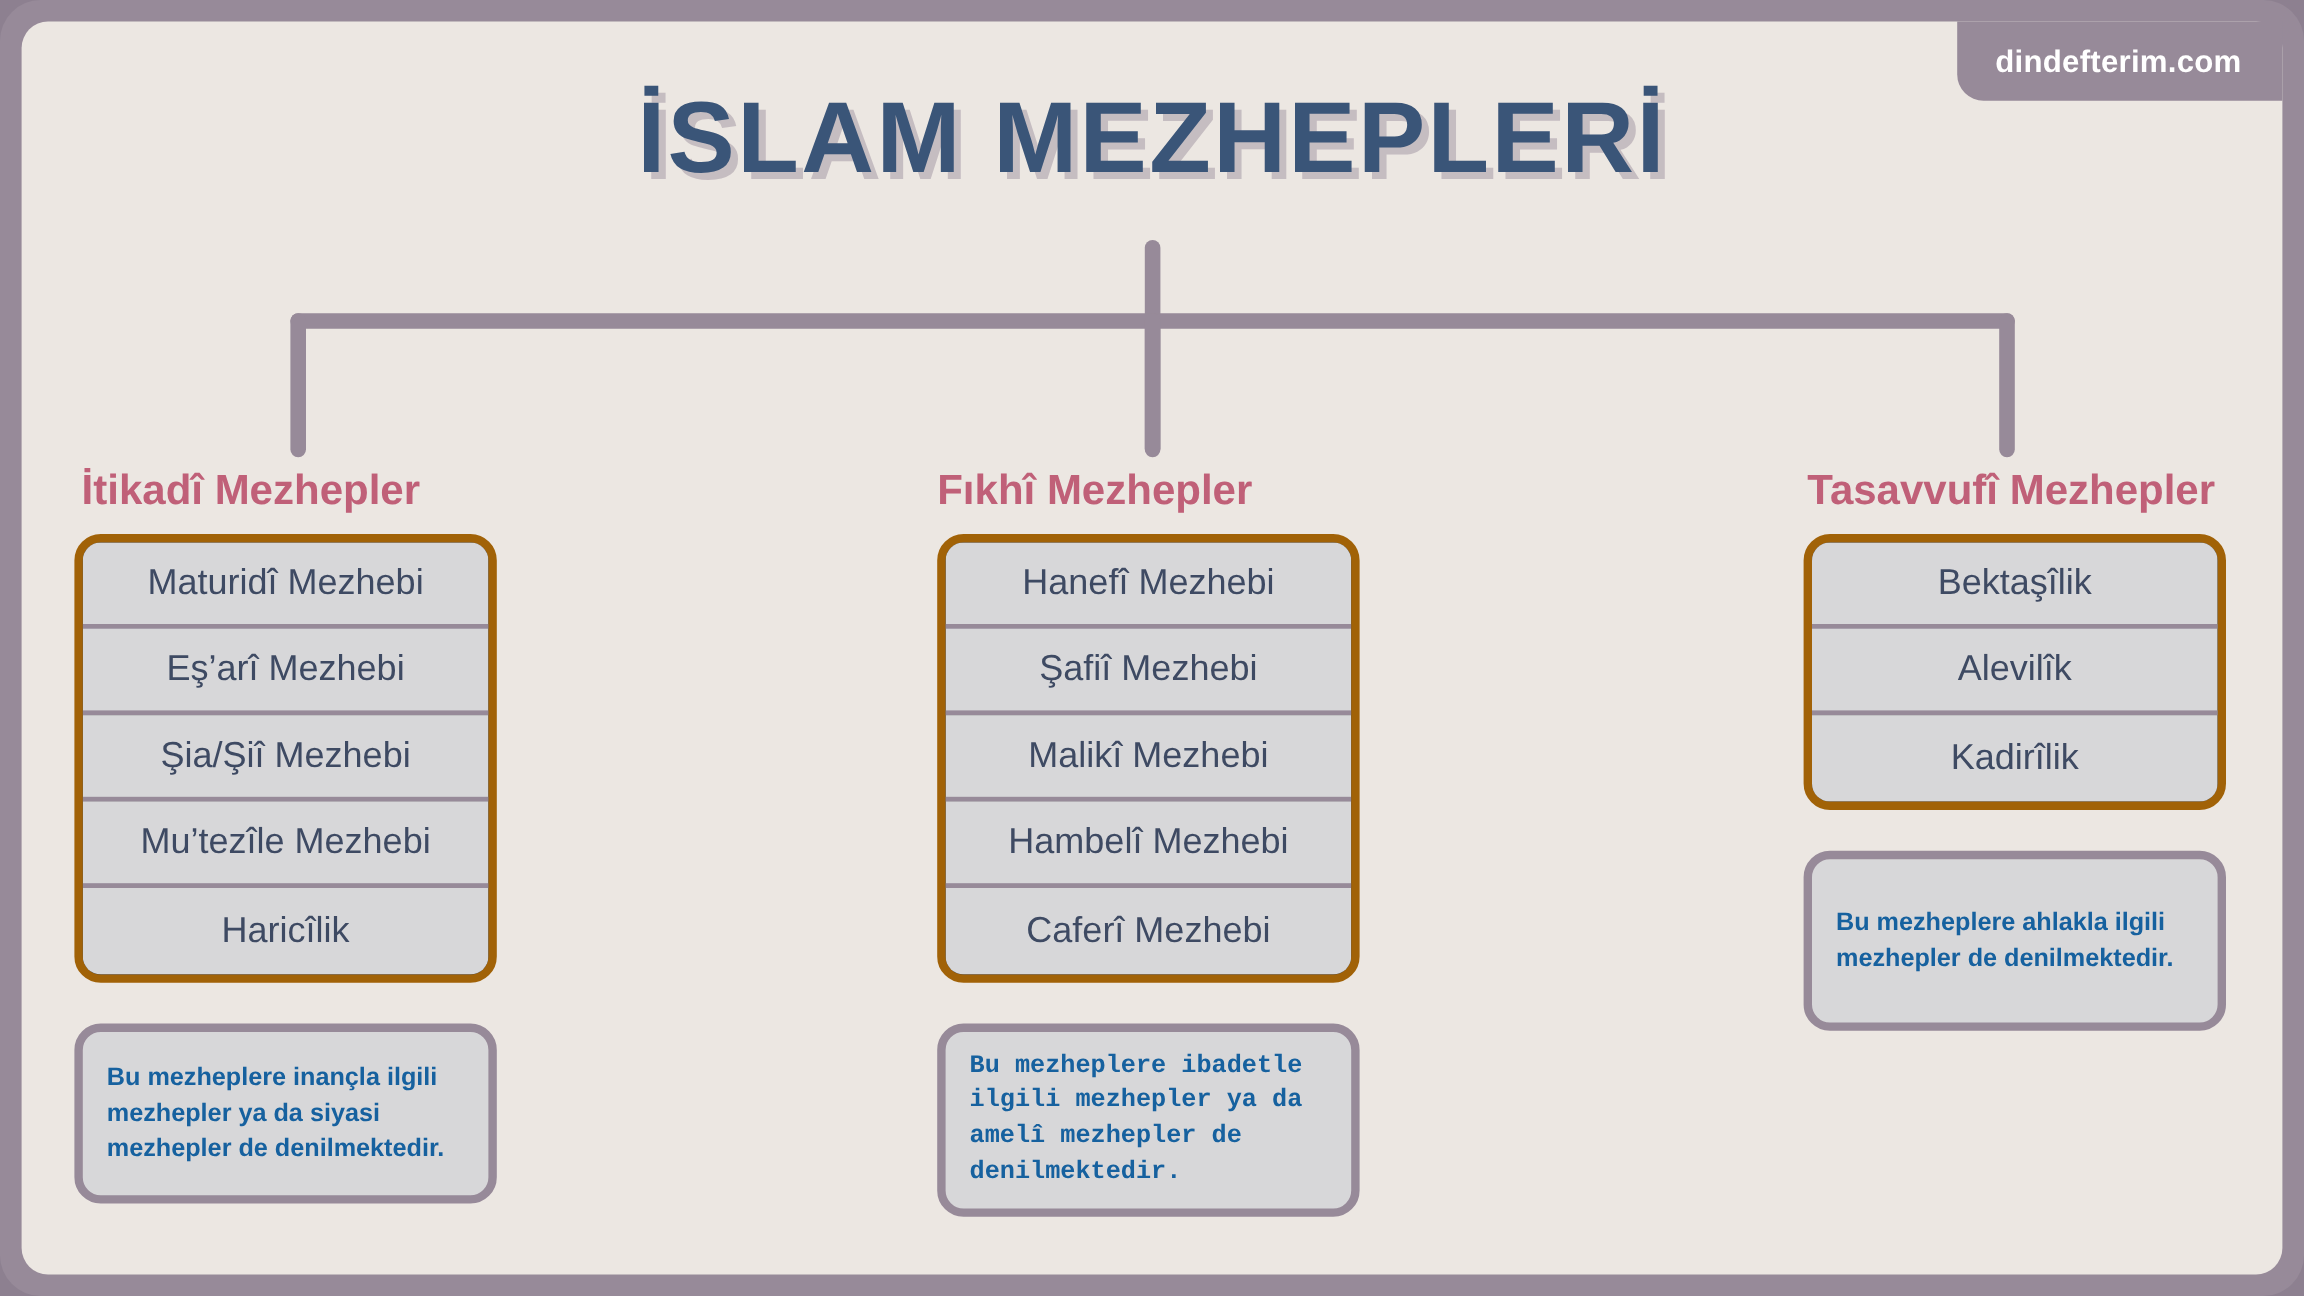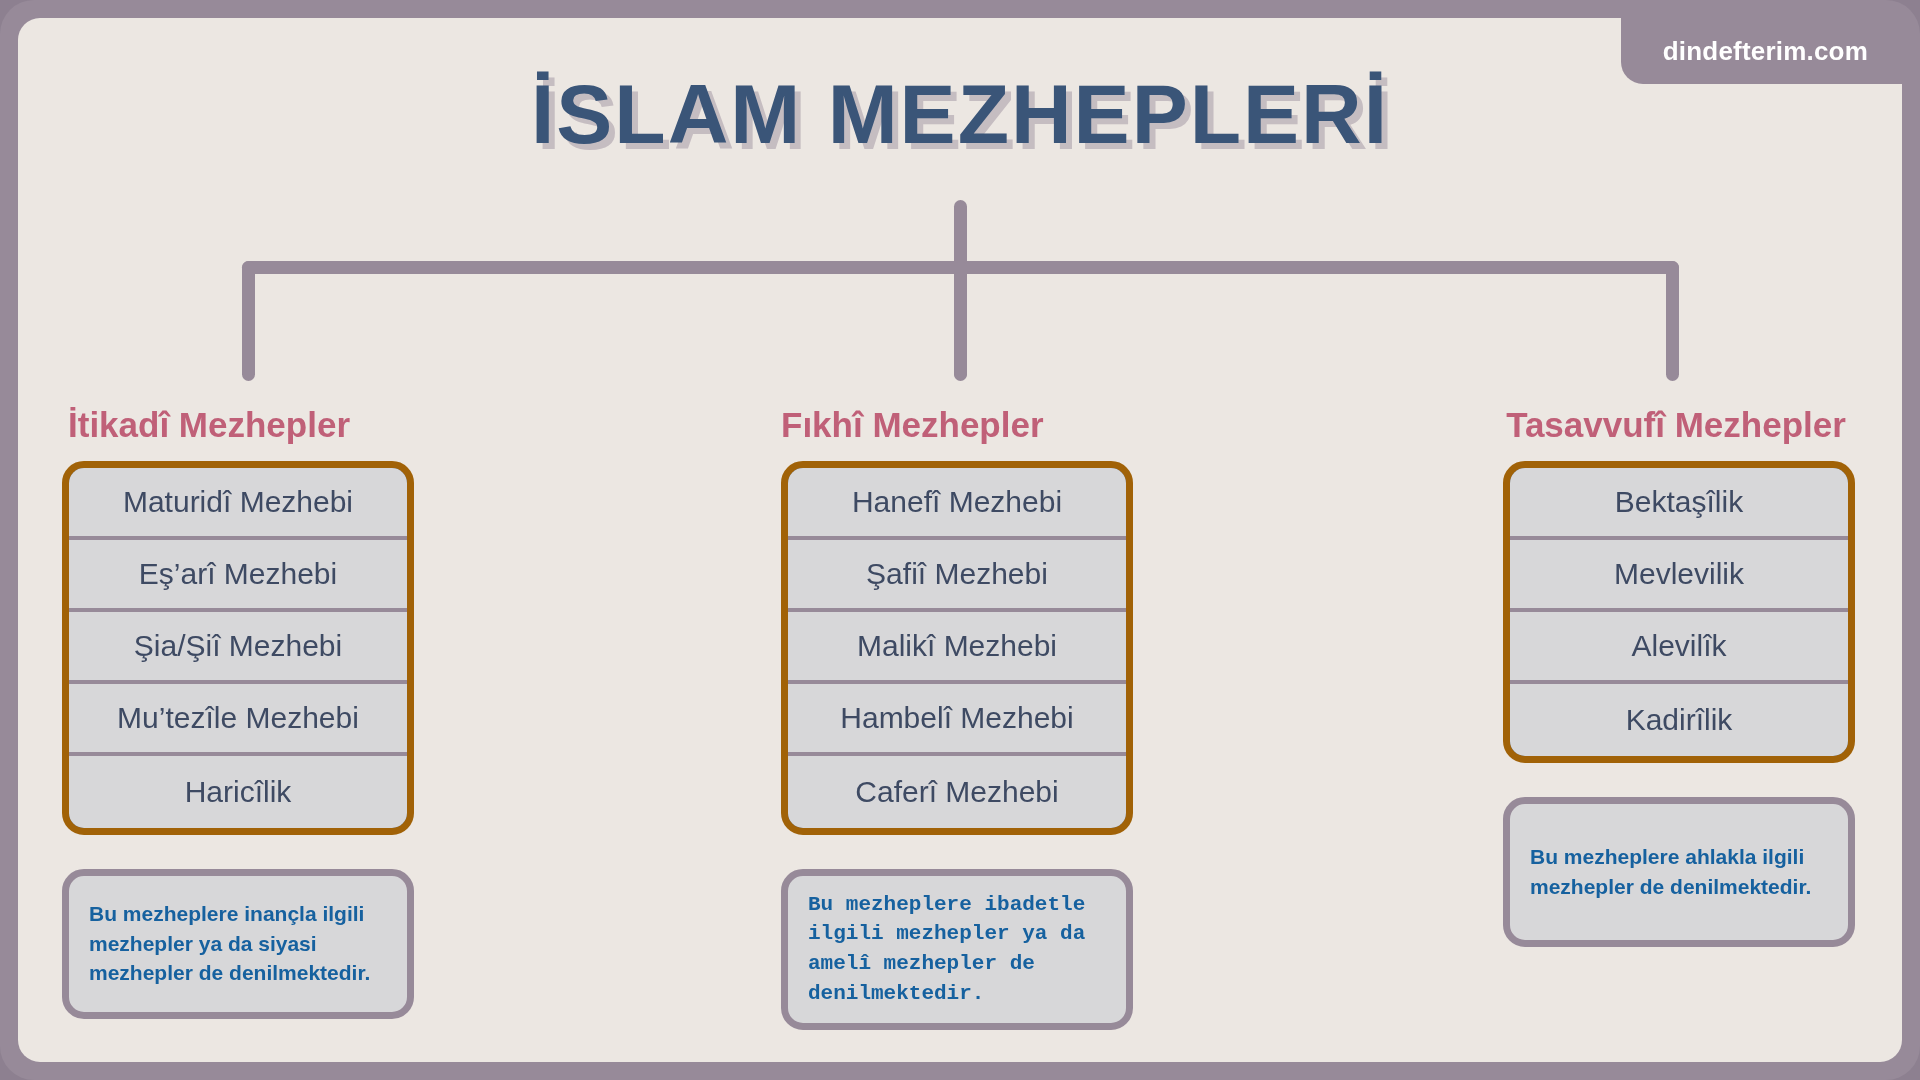--- a/index.html
+++ b/index.html
@@ -36,21 +36,21 @@
     border-radius: 22px;
     box-sizing: border-box;
   }
 
   
   #watermark {
     position: absolute;
     right: 0;
     top: 0;
     height: 66px;
-    padding: 0 34px 0 42px;
+    padding: 0 34px 0 32px;
     display: flex;
     align-items: center;
     background: #978a99;
     border-bottom-left-radius: 22px;
     color: #ffffff;
     font-size: 26px;
     font-weight: bold;
     letter-spacing: 0.2px;
     z-index: 6;
   }
@@ -99,21 +99,20 @@
   
   #columns {
     position: absolute;
     left: 0;
     top: 372px;
     width: 1884px;
     display: flex;
     justify-content: space-between;
     padding: 0 44px;
     box-sizing: border-box;
-    margin-top: 16px;
   }
   .column {
     width: 358px;
     display: flex;
     flex-direction: column;
     align-items: center;
   }
   .column.col-left   { align-items: flex-start; }
   .column.col-center { align-items: flex-start; }
   .column.col-right  { }
@@ -220,21 +219,20 @@
         </div>
         <div class="note-card">
           <div class="note-text">Bu mezheplere ibadetle ilgili mezhepler ya da amelî mezhepler de denilmektedir.</div>
         </div>
       </div>
 
       <div class="column col-right">
         <div class="col-header">Tasavvufî Mezhepler</div>
         <div class="list-card">
           <div class="list-item">Bektaşîlik</div>
-          <div class="list-item">Mevlevilik</div>
           <div class="list-item">Alevilîk</div>
           <div class="list-item">Kadirîlik</div>
         </div>
         <div class="note-card">
           <div class="note-text">Bu mezheplere ahlakla ilgili mezhepler de denilmektedir.</div>
         </div>
       </div>
 
     </div>
   </div>

